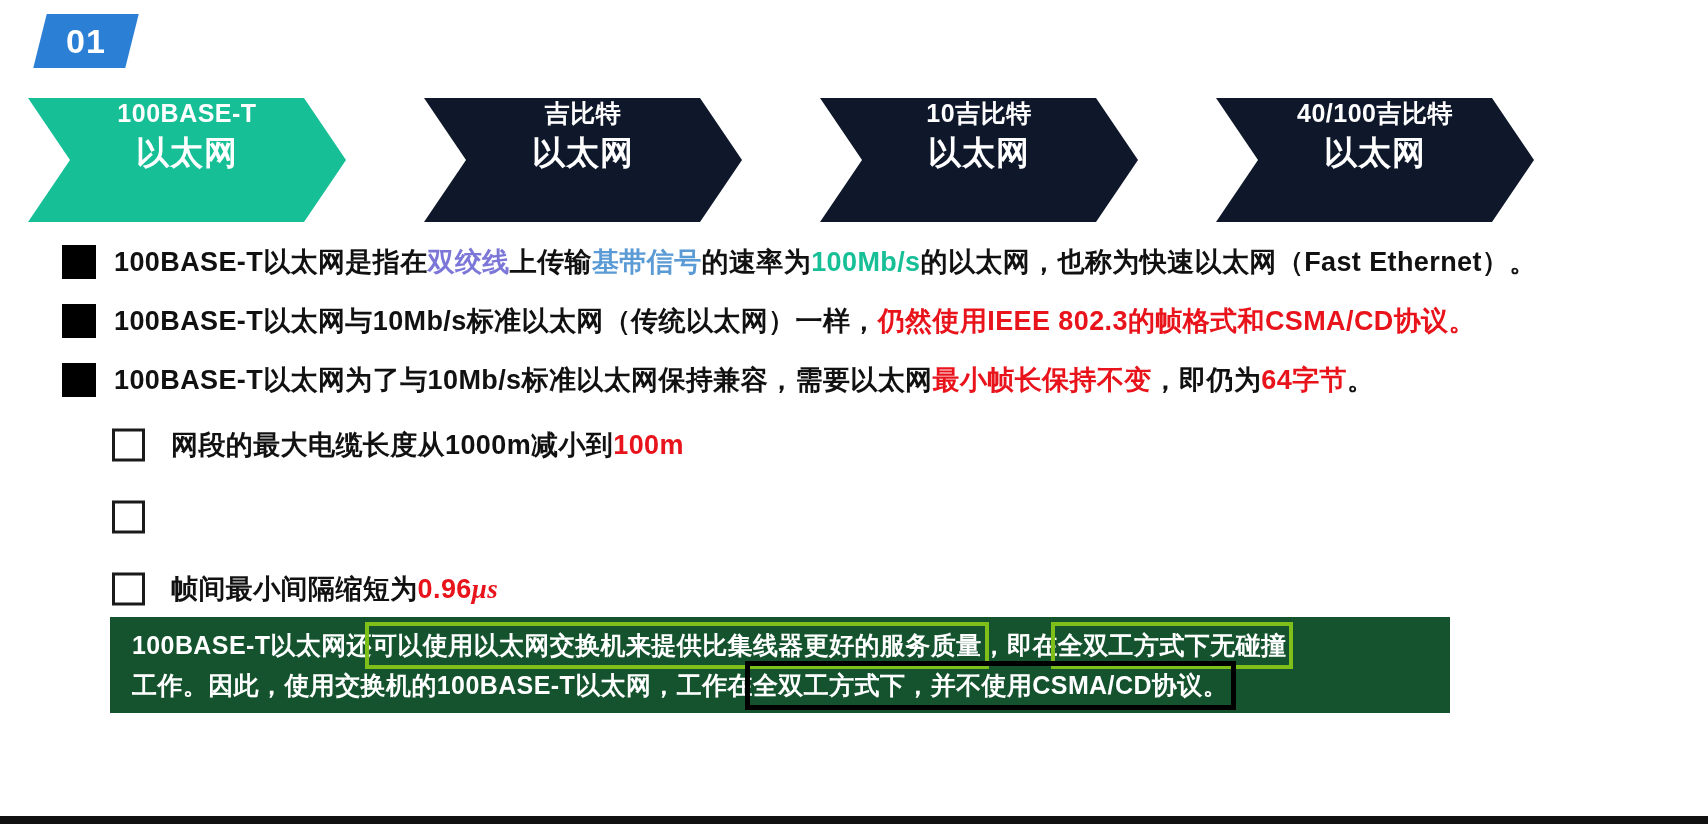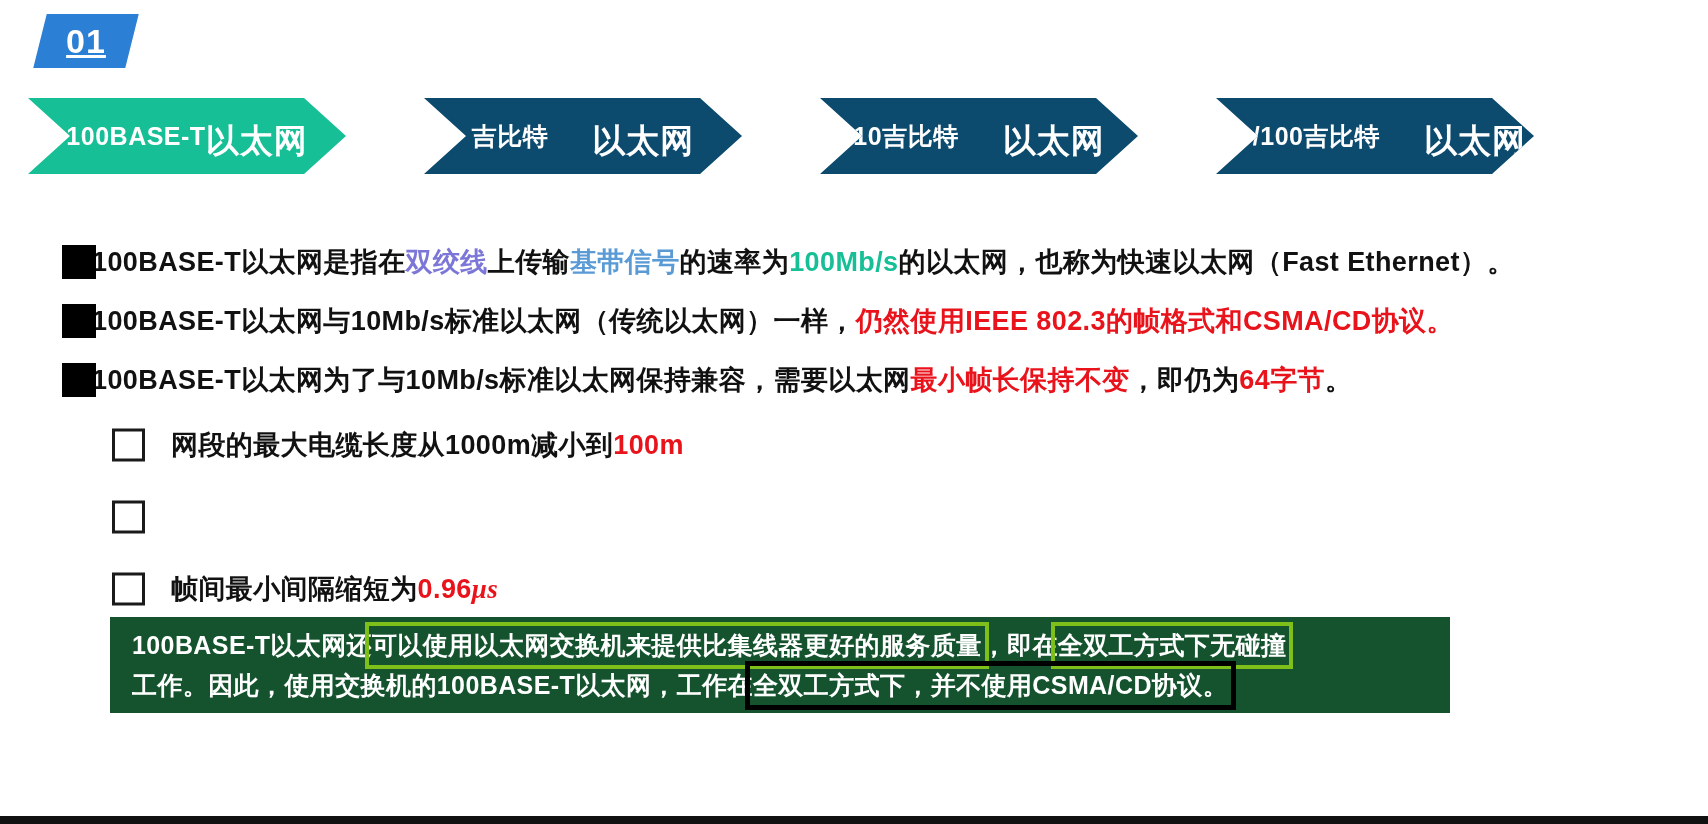--- a/index.html
+++ b/index.html
@@ -19,49 +19,48 @@
     background:#2b7fd4;
     transform:skewX(-14deg);
   }
   .num-badge-text {
     position:absolute; left:40px; top:14px;
     width:92px; height:54px;
     display:flex; align-items:center; justify-content:center;
     color:#ffffff; font-size:34px; font-weight:bold;
     letter-spacing:1px;
     font-family:"Liberation Sans",sans-serif;
-    text-decoration:underline;
   }
   .header-title {
     position:absolute; left:142px; top:12px;
     font-size:37px; font-weight:bold; color:#111;
     letter-spacing:2px; line-height:58px;
   }
 
   
   .chev-nav { position:absolute; left:0; top:98px; width:100%; height:100px; }
   .chev {
-    position:absolute; top:0; height:76px;
-    display:flex; flex-direction:row;
-    align-items:center; justify-content:center;
+    position:absolute; top:0; height:124px;
+    display:flex; flex-direction:column;
+    align-items:center; 
     color:#ffffff;
     clip-path:polygon(0 0, calc(100% - 42px) 0, 100% 50%, calc(100% - 42px) 100%, 0 100%, 42px 50%);
   }
   .chev .l1 { font-size:25px; font-weight:bold; line-height:31px; letter-spacing:0.5px;}
   .chev .l2 { font-size:33px; font-weight:bold; line-height:31px; letter-spacing:1px;margin-top:8px;}
   .chev-active { background:#16bf96; }
-  .chev-inactive { background:#0c4a6e;gap:44px; }
+  .chev-inactive { background:#0f172a; }
 
   
   .bullets { position:absolute; left:0; top:232px; width:100%; }
   .bullet-row {
     position:relative;
     height:59px;
     display:flex; align-items:center;
-    padding-left:40px;
+    padding-left:62px;
   }
   .sq {
     position:absolute; left:62px; top:50%;
     transform:translateY(-50%);
     width:34px; height:34px; background:#000;
   }
   .bullet-text {
     margin-left:52px;
     font-size:27px; font-weight:bold; color:#111;
     letter-spacing:0.4px; white-space:nowrap;

